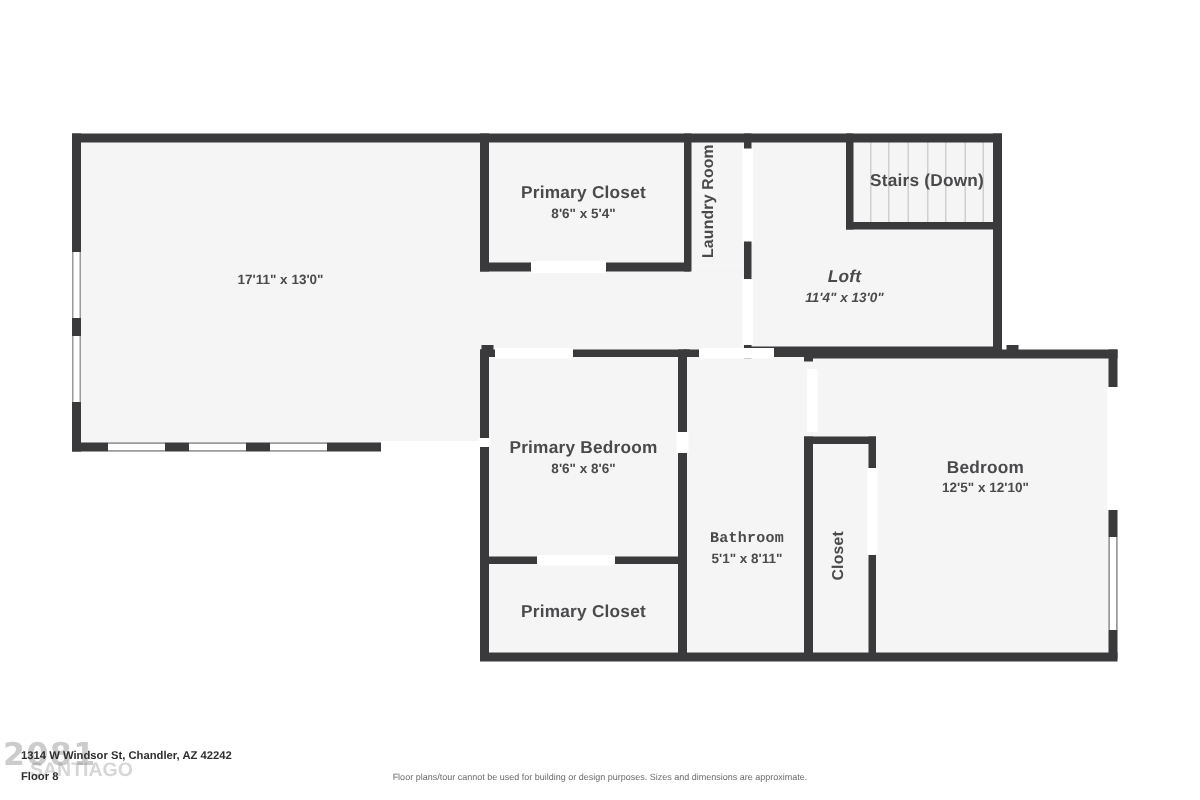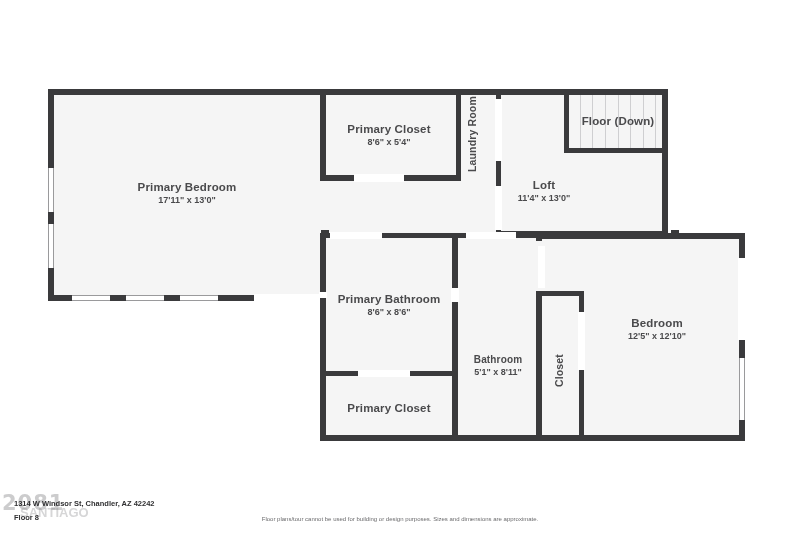--- a/index.html
+++ b/index.html
@@ -81,21 +81,21 @@
     font-size: 11.5px;
     font-weight: bold;
     letter-spacing: .15px;
   }
   .room-label .dim {
     display: block;
     font-size: 9px;
     font-weight: bold;
     margin-top: 1px;
   }
-  .room-label.small .name { font-size: 10px; }
+  .room-label.small .name { font-size: 10px; font-family: Liberation Mono, monospace; }
 
   .room-label.vertical {
     writing-mode: vertical-rl;
     transform: rotate(180deg);
     text-align: center;
   }
   .room-label.vertical .name {
     font-size: 10.5px;
     line-height: 1.35;
   }
@@ -263,61 +263,60 @@
   <div class="window-v" style="left:48px; top:168px; width:6px; height:44px;"></div>
   <div class="window-v" style="left:48px; top:224px; width:6px; height:44px;"></div>
 
   <div class="window-h" style="left:72px; top:295px; width:38px; height:6px;"></div>
   <div class="window-h" style="left:126px; top:295px; width:38px; height:6px;"></div>
   <div class="window-h" style="left:180px; top:295px; width:38px; height:6px;"></div>
 
   <div class="window-v" style="left:739px; top:358px; width:6px; height:62px;"></div>
 
   <div class="room-label" style="left:107px; top:180px; width:160px;">
-    <span class="name">Primary Bedroom</span>
     <span class="dim">17'11" x 13'0"</span>
   </div>
 
   <div class="room-label" style="left:315px; top:122px; width:148px;">
     <span class="name">Primary Closet</span>
     <span class="dim">8'6" x 5'4"</span>
   </div>
 
   <div class="room-label vertical" style="left:465px; top:110px; height:62px; width:30px;">
     <span class="name">Laundry Room</span>
   </div>
 
   <div class="room-label" style="left:566px; top:114px; width:104px;">
-    <span class="name">Floor (Down)</span>
-  </div>
-
-  <div class="room-label" style="left:484px; top:178px; width:120px;">
+    <span class="name">Stairs (Down)</span>
+  </div>
+
+  <div class="room-label" style="left:503px; top:178px; width:120px;font-style:italic;">
     <span class="name">Loft</span>
     <span class="dim">11'4" x 13'0"</span>
   </div>
 
   <div class="room-label" style="left:315px; top:292px; width:148px;">
-    <span class="name">Primary Bathroom</span>
+    <span class="name">Primary Bedroom</span>
     <span class="dim">8'6" x 8'6"</span>
   </div>
 
   <div class="room-label" style="left:315px; top:401px; width:148px;">
     <span class="name">Primary Closet</span>
   </div>
 
   <div class="room-label small" style="left:448px; top:354px; width:100px;">
     <span class="name">Bathroom</span>
     <span class="dim">5'1" x 8'11"</span>
   </div>
 
   <div class="room-label vertical" style="left:552px; top:340px; height:62px; width:16px;">
     <span class="name">Closet</span>
   </div>
 
-  <div class="room-label" style="left:597px; top:316px; width:120px;text-align:center;">
+  <div class="room-label" style="left:597px; top:305px; width:120px;text-align:center;">
     <span class="name">Bedroom</span>
     <span class="dim">12'5" x 12'10"</span>
   </div>
 
   <div class="watermark">2081</div>
   <div class="watermark-sub">SANTIAGO</div>
 
   <div class="footer-address">1314 W Windsor St, Chandler, AZ 42242</div>
   <div class="footer-floor">Floor 8</div>
   <div class="footer-disclaimer">Floor plans/tour cannot be used for building or design purposes. Sizes and dimensions are approximate.</div>

